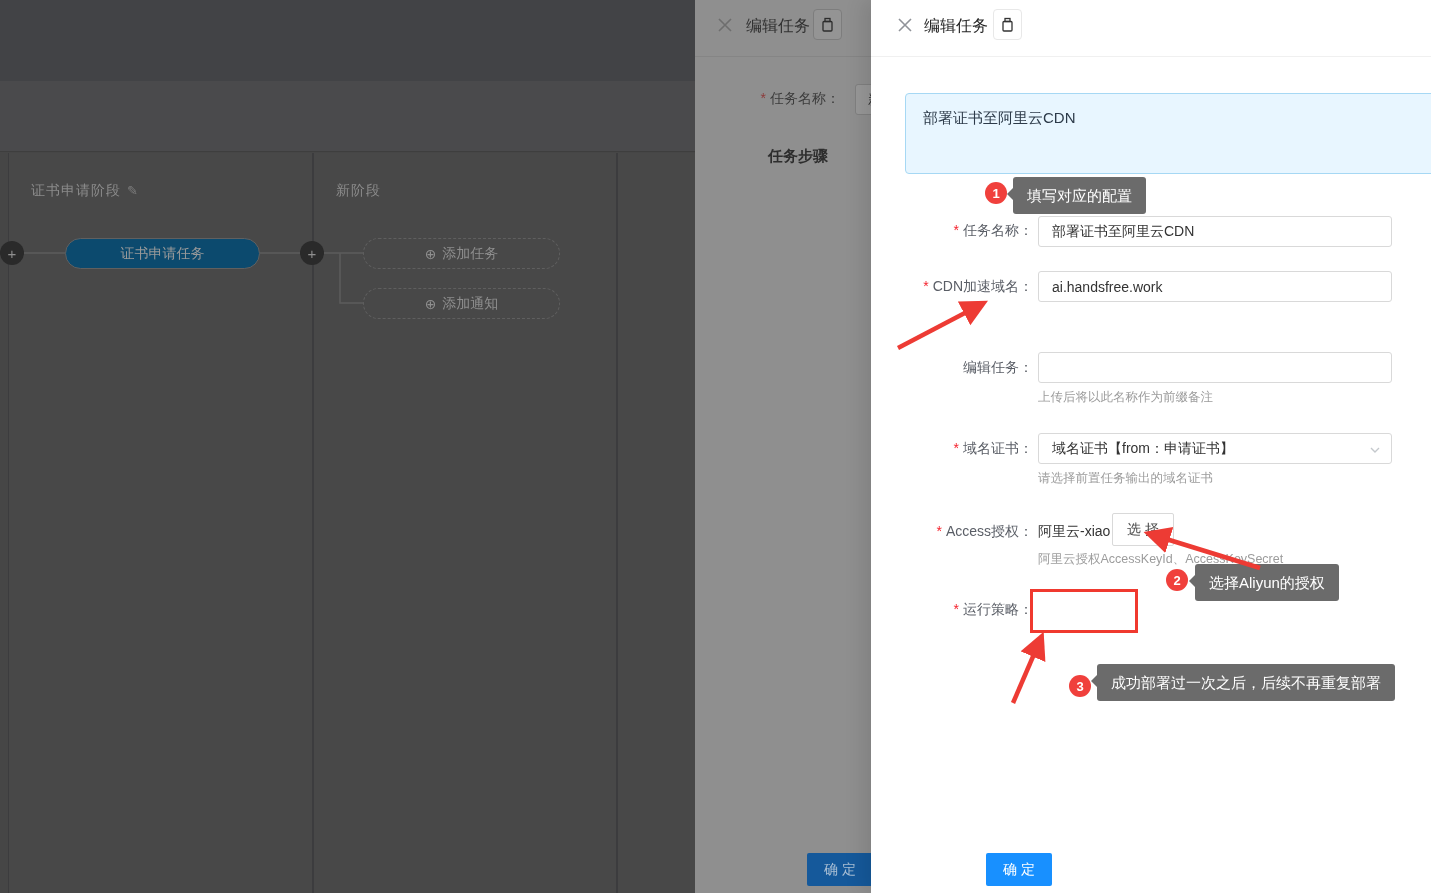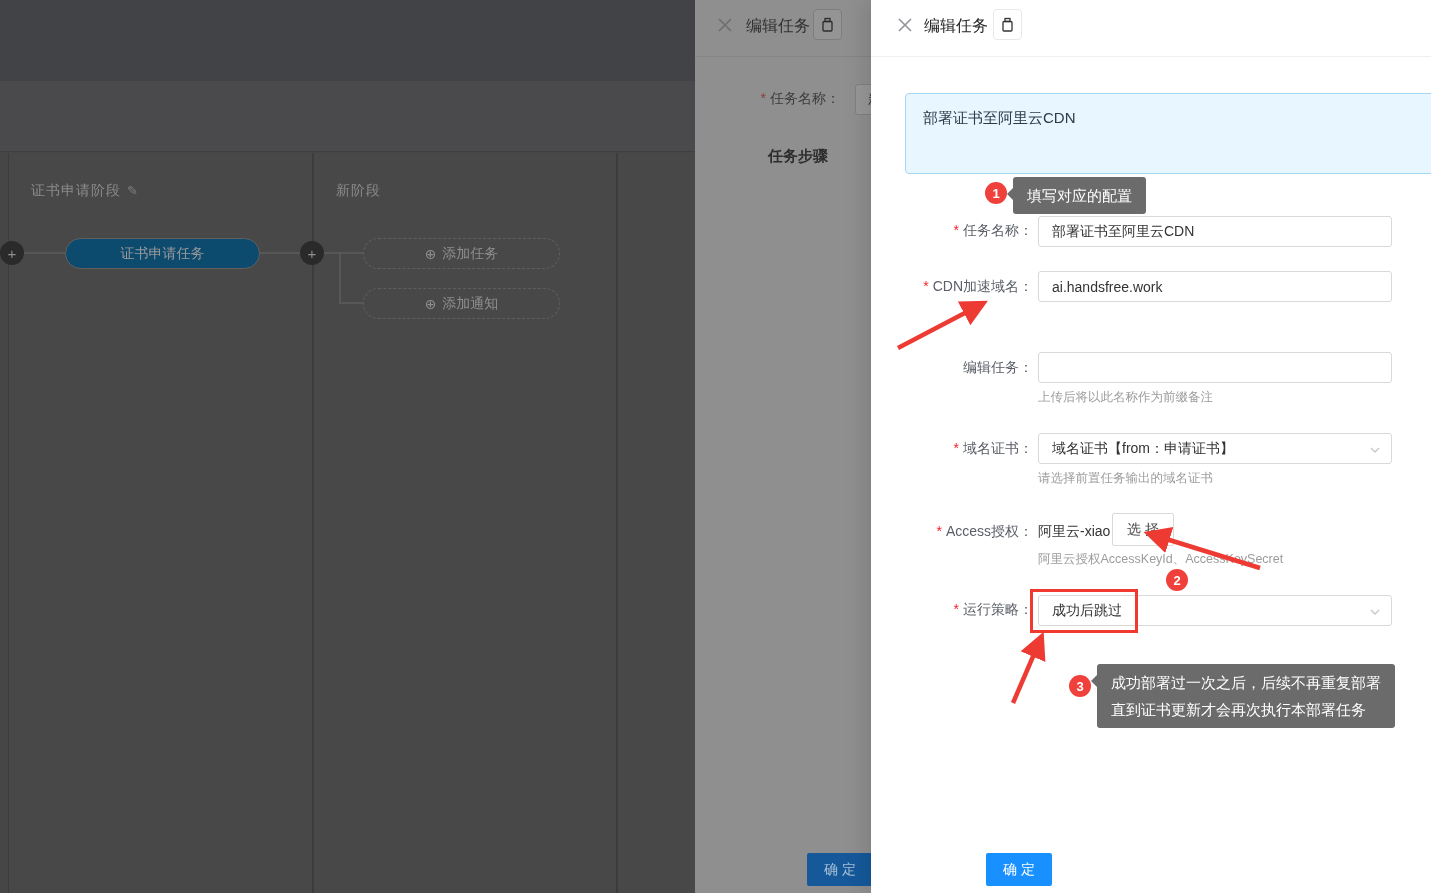--- a/index.html
+++ b/index.html
@@ -211,38 +211,30 @@
   <div class="f-hint" style="top:470px;">请选择前置任务输出的域名证书</div>
 
   <div class="f-label" style="top:523px;">
     <span class="req">*</span><span>Access授权：</span>
   </div>
   <div class="plain-val" style="left:167px; top:523px;">阿里云-xiao</div>
   <button class="select-btn" style="left:241px; top:513px;">选 择</button>
   <div class="f-hint" style="top:551px;">阿里云授权AccessKeyId、AccessKeySecret</div>
 
   <div class="ann-circle" style="left:295px; top:569px;">2</div>
+  <div class="tooltip" style="left:324px; top:564px;">选择Aliyun的授权</div>
 
   <div class="f-label" style="top:601px;">
     <span class="req">*</span><span>运行策略：</span>
-  </div>
-  <div class="f-select" style="top:595px;">
-    <span>成功后跳过</span>
-    <span class="chev">
-      <svg width="12" height="12" viewBox="0 0 12 12">
-          <path d="M2 4 L6 8 L10 4" stroke="#c4c8cc" stroke-width="1.4" fill="none"></path>
-        </svg>
-    </span>
   </div>
   <div class="red-box" style="left:159px; top:589px; width:108px; height:44px;"></div>
 
   <div class="ann-circle" style="left:198px; top:675px;">3</div>
   <div class="tooltip" style="left:226px; top:664px;">
     <div>成功部署过一次之后，后续不再重复部署</div>
-    <div>直到证书更新才会再次执行本部署任务</div>
   </div>
 
   <button class="confirm-btn">确 定</button>
 </div>
 
 <svg class="arrows" width="1431" height="893">
   <defs>
     <marker id="ah" markerWidth="7" markerHeight="7" refX="4.5" refY="3" orient="auto">
       <path d="M0,0 L6,3 L0,6 Z" fill="#ed3b34"></path>
     </marker>

